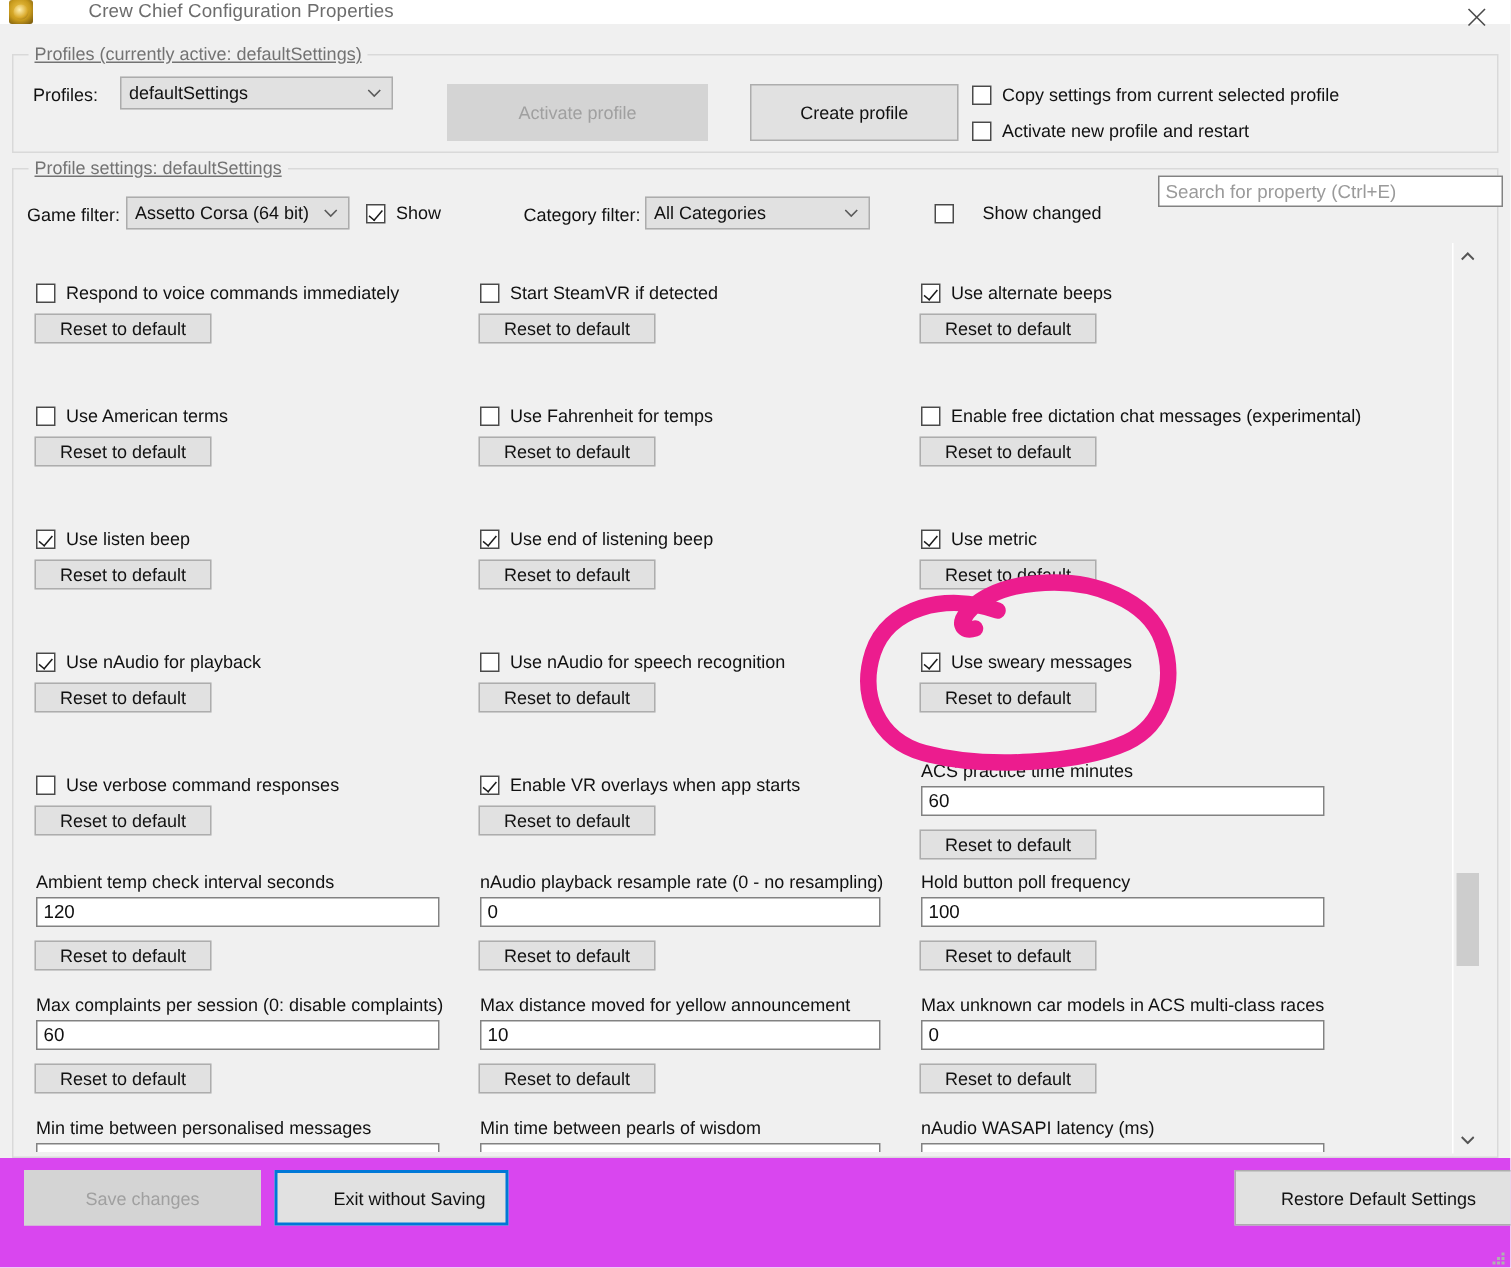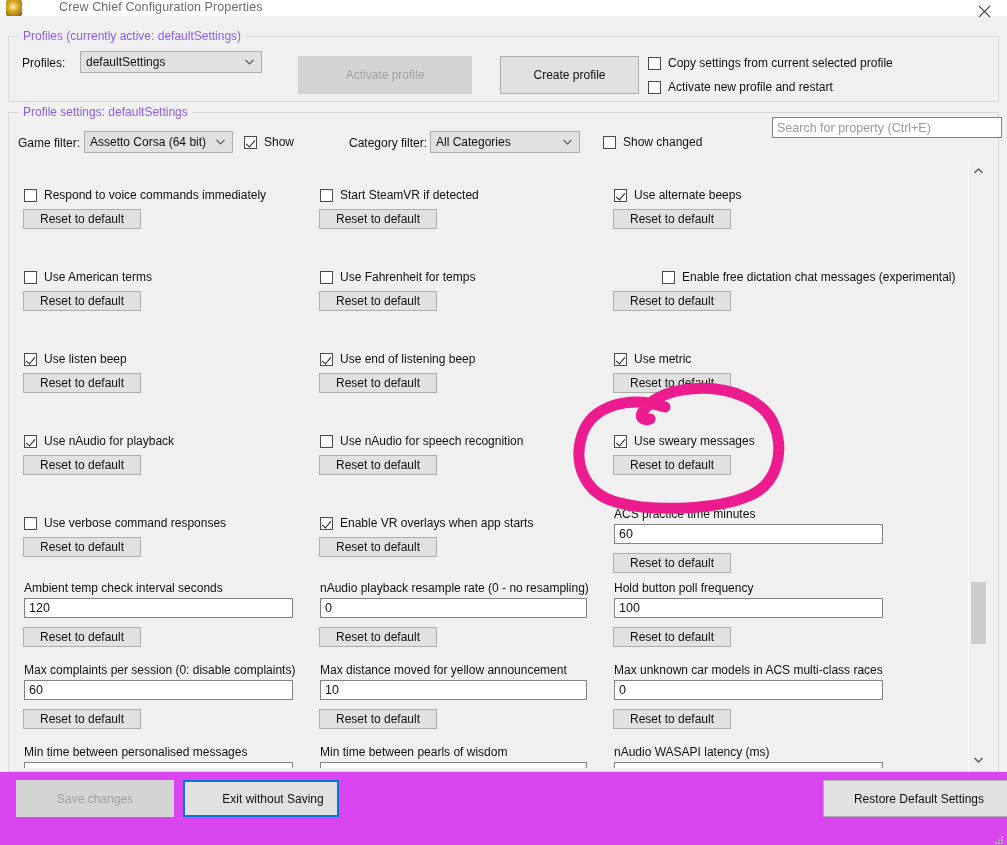--- a/index.html
+++ b/index.html
@@ -48,22 +48,23 @@
 
   
   .groupbox {
     position: absolute;
     border: 1px solid #d9d9d9;
     background: #f0f0f0;
   }
   .groupbox > .gb-title {
     position: absolute; top: -8px; left: 10px;
     background: #f0f0f0; padding: 0 4px;
-    font-size: 12px; color: #8b5cf6;
+    font-size: 12px; color: #737373;
     white-space: nowrap;
+    text-decoration: underline;
   }
 
   #profiles-group { left: 8px; top: 36px; width: 991px; height: 66px; }
   #settings-group { left: 8px; top: 112px; width: 991px; height: 660px; }
 
   
   .lbl { font-size: 12px; color: #111; white-space: nowrap; }
 
   .combo {
     position: absolute;
@@ -252,21 +253,21 @@
 
     <div class="combo" style="left:421px; top:18px; width:150px;">
       <span>All Categories</span>
       <span class="arrow">
         <svg width="9" height="6" viewBox="0 0 9 6">
             <path d="M0.5 1 L4.5 5 L8.5 1" fill="none" stroke="#5a5a5a" stroke-width="1.1"></path>
           </svg>
       </span>
     </div>
 
-    <div class="cb" style="left:594px; top:22px;">
+    <div class="cb" style="left:614px; top:22px;gap:12px;">
       <span class="box"></span>
       <span class="cb-label">Show changed</span>
     </div>
 
     <div class="txtbox placeholder" style="left:763px; top:4px; width:230px; height:21px;">
       <span>Search for property (Ctrl+E)</span>
     </div>
   </div>
 
   <div id="panel">
@@ -288,21 +289,21 @@
       <div class="cb" style="left: 14px; top: 110px;">
         <span class="box"></span>
         <span class="cb-label">Use American terms</span>
       </div>
       <div class="btn" style="left: 13px; top: 131px; width: 118px; height: 20px;">Reset to default</div>
       <div class="cb" style="left: 310px; top: 110px;">
         <span class="box"></span>
         <span class="cb-label">Use Fahrenheit for temps</span>
       </div>
       <div class="btn" style="left: 309px; top: 131px; width: 118px; height: 20px;">Reset to default</div>
-      <div class="cb" style="left: 604px; top: 110px; margin-left: 48px;">
+      <div class="cb" style="left: 604px; top: 110px;">
         <span class="box"></span>
         <span class="cb-label">Enable free dictation chat messages (experimental)</span>
       </div>
       <div class="btn" style="left: 603px; top: 131px; width: 118px; height: 20px;">Reset to default</div>
       <div class="cb checked" style="left: 14px; top: 192px;">
         <span class="box"></span>
         <span class="cb-label">Use listen beep</span>
       </div>
       <div class="btn" style="left: 13px; top: 213px; width: 118px; height: 20px;">Reset to default</div>
       <div class="cb checked" style="left: 310px; top: 192px;">

